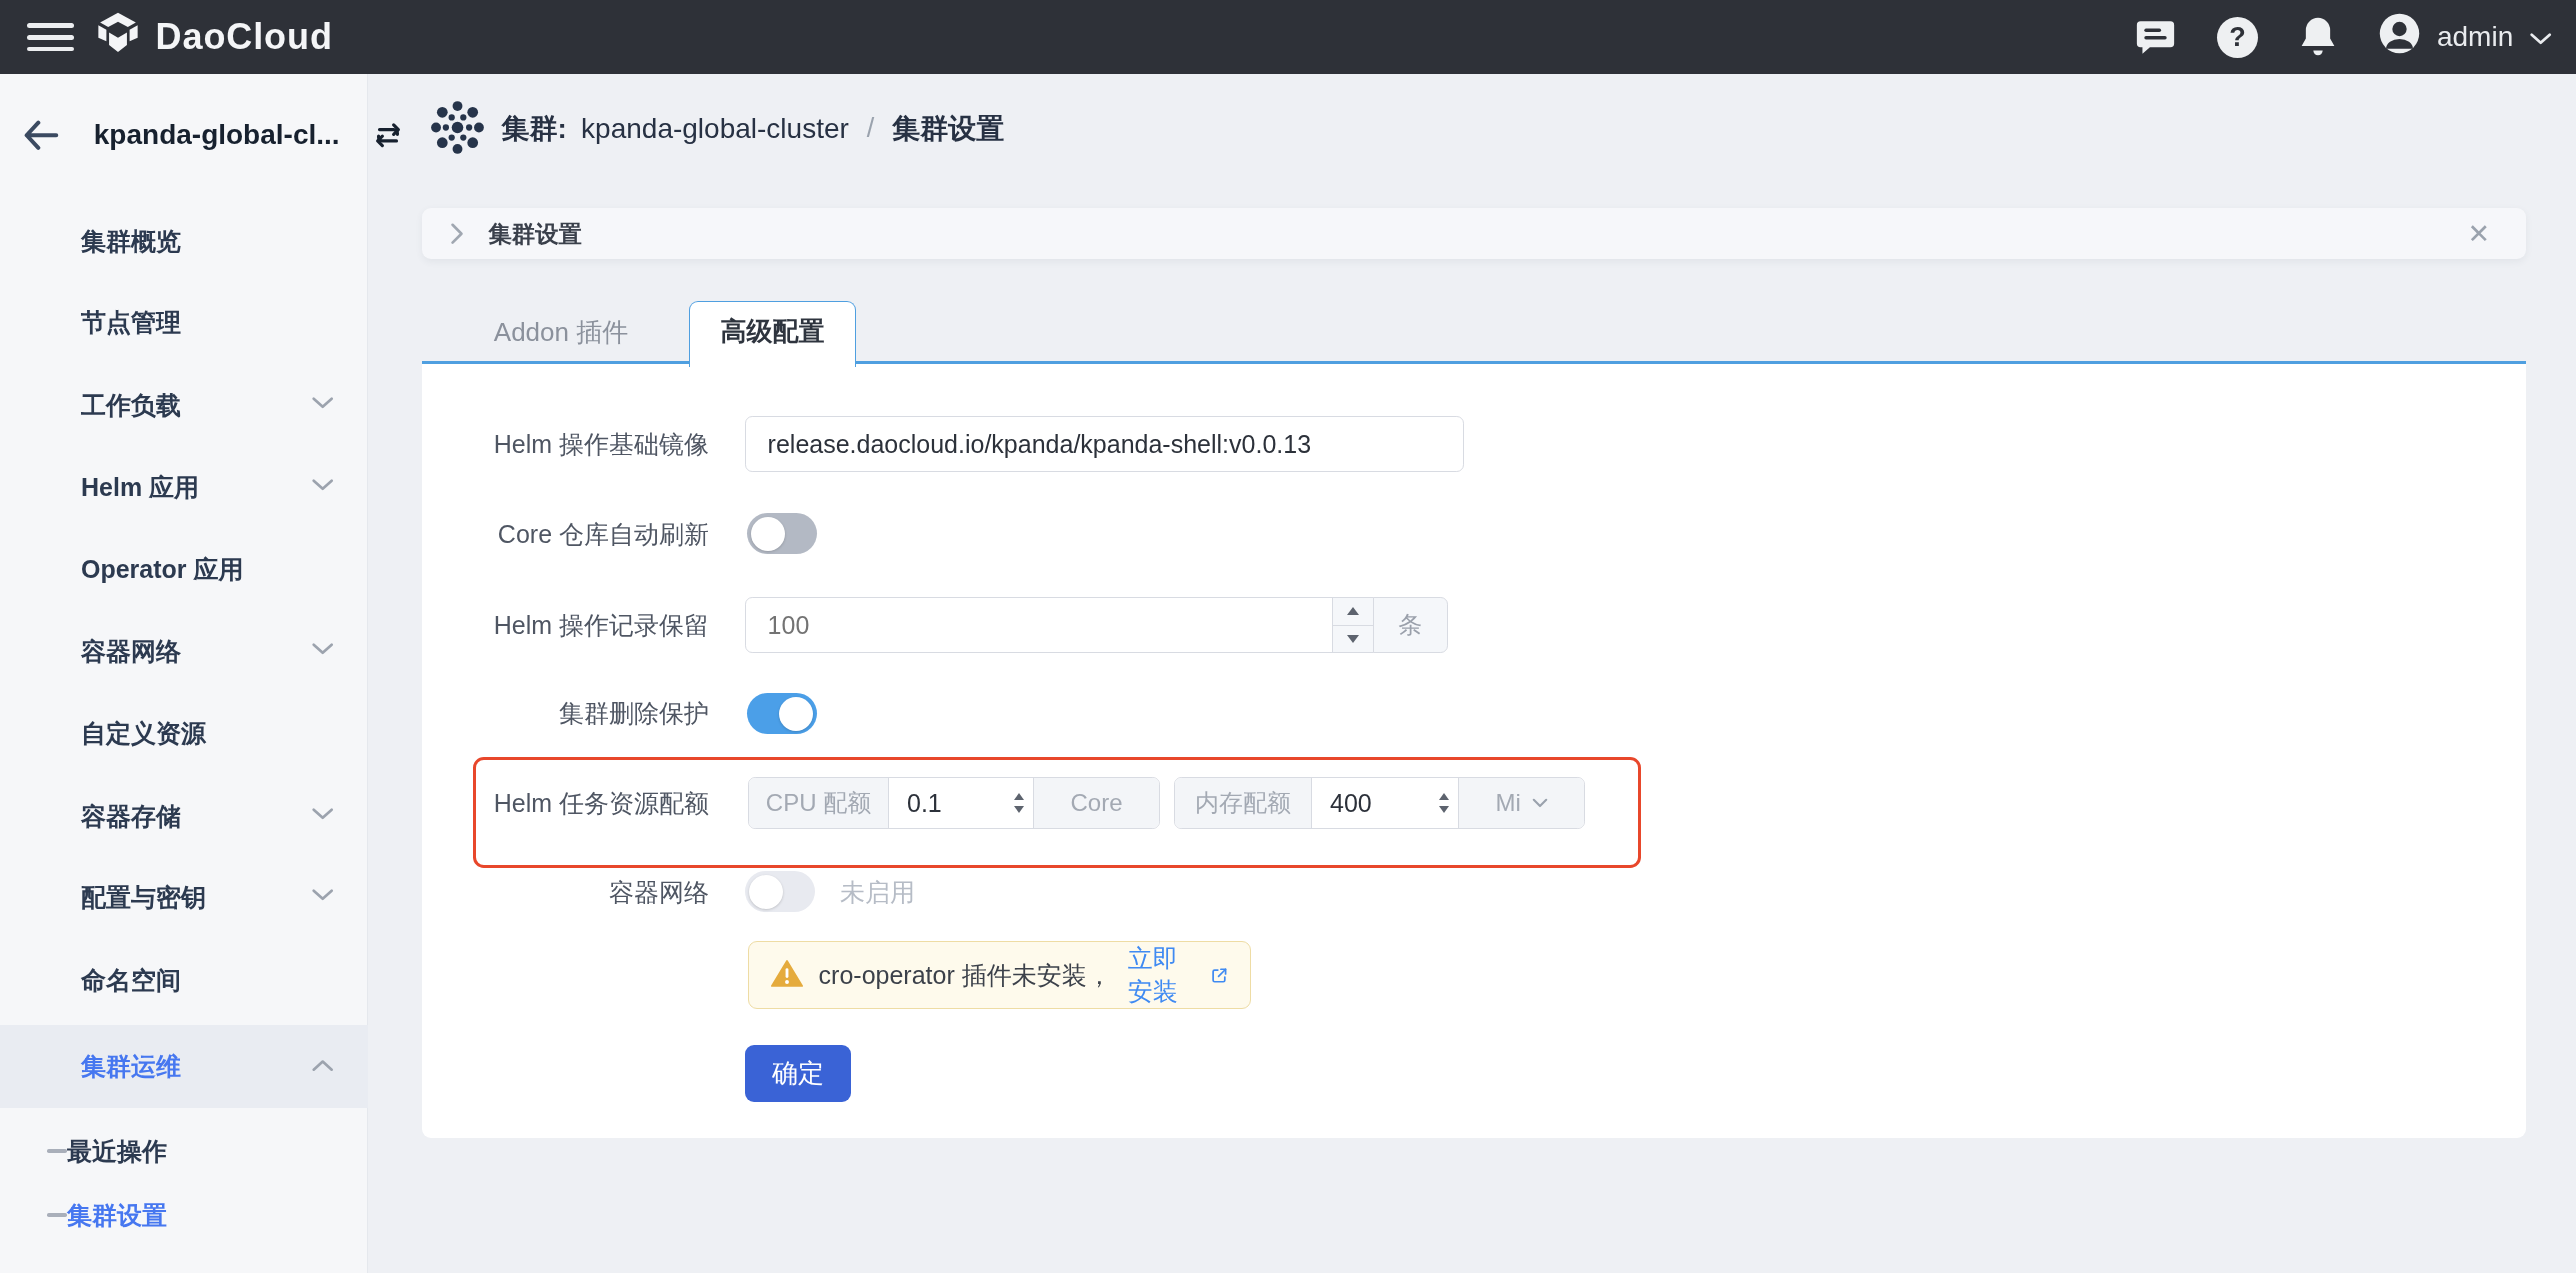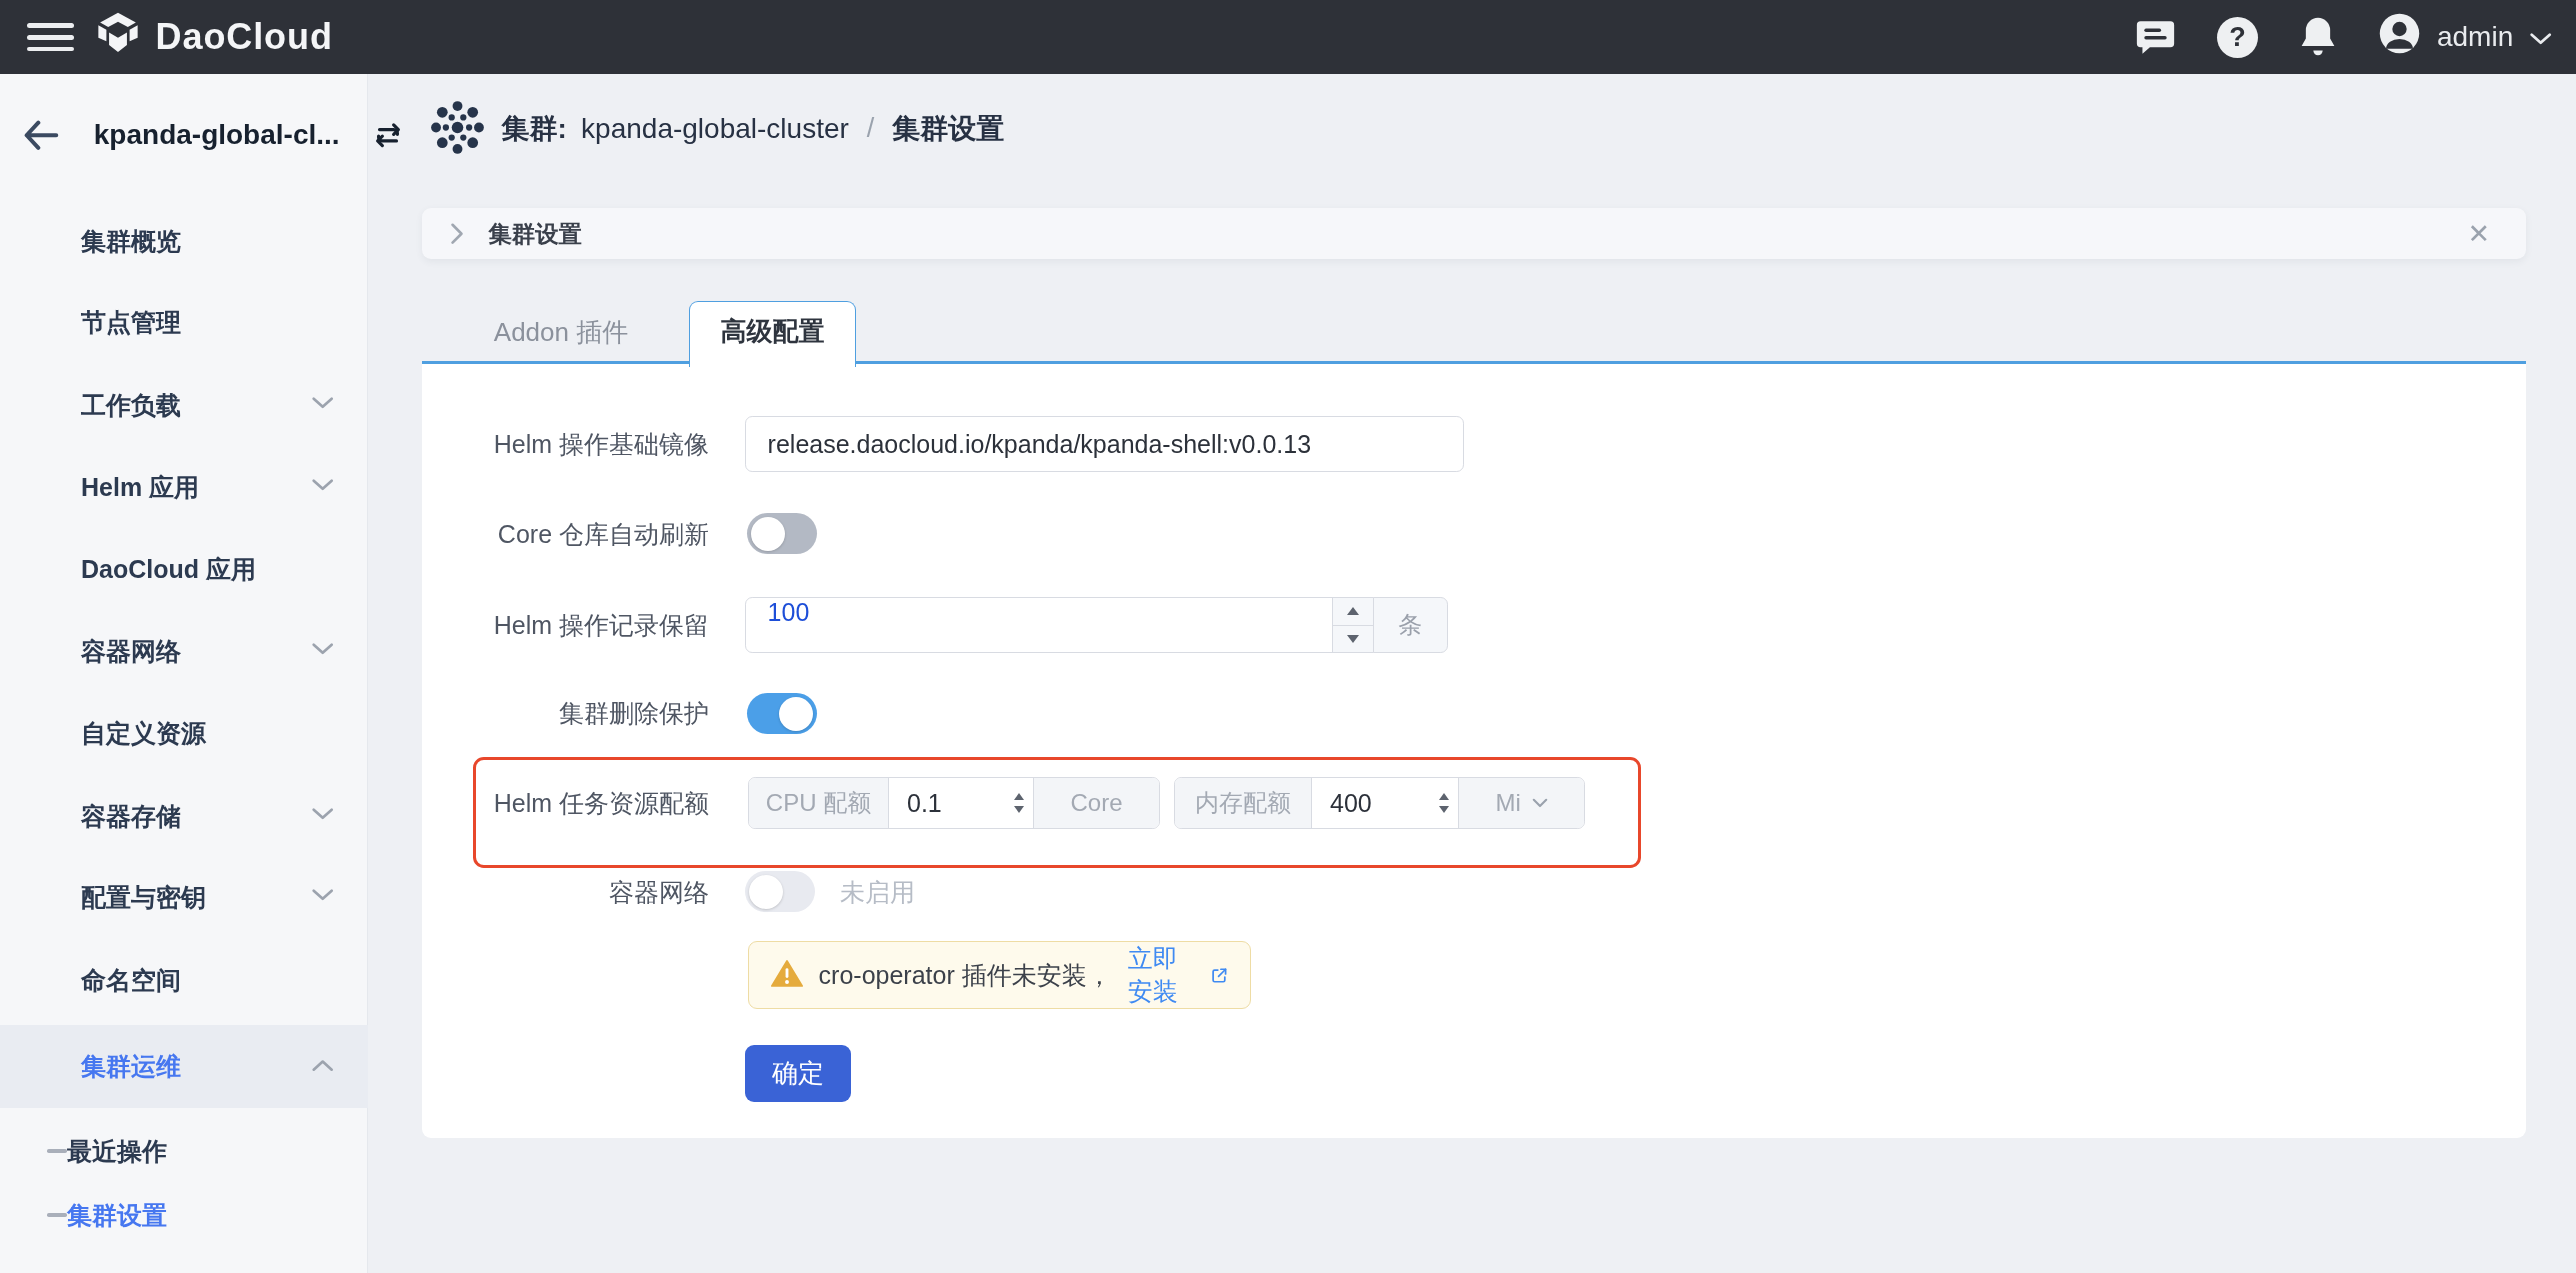--- a/index.html
+++ b/index.html
@@ -65,21 +65,21 @@
   
   .toggle { position:absolute; width:70px; height:41px; border-radius:20.7px; cursor:pointer; }
   .toggle .knob { position:absolute; top:3.6px; width:34px; height:34px; border-radius:50%; background:#fff;
                   box-shadow:0 0.9px 2.7px rgba(0,0,0,.18); }
   .toggle.off { background:#b3b9c4; } .toggle.off .knob { left:3.6px; }
   .toggle.on  { background:#4b9fe8; } .toggle.on .knob { right:3.6px; }
   .toggle.disabled { background:#e8eaf0; } .toggle.disabled .knob { left:3.6px; }
   
   .num-wrap { position:absolute; display:flex; }
   .num-box { position:relative; width:629px; height:56px; border:1.3px solid #d8dbe2; border-radius:7.2px 0 0 7.2px;
-             background:#fff; display:flex; padding-left:21.6px; font-size:25px; color:#1d4ed8; }
+             background:#fff; display:flex; align-items:center; padding-left:21.6px; font-size:25px; color:#737373; }
   .step-col { position:absolute; right:0; top:0; width:41px; height:100%; border-left:1.3px solid #d8dbe2;
               background:#f5f7fa; display:flex; flex-direction:column; }
   .step-cell { flex:1; display:flex; align-items:center; justify-content:center; cursor:pointer; }
   .step-cell + .step-cell { border-top:1.3px solid #d8dbe2; }
   .tri-up { width:0; height:0; border-left:6.3px solid transparent; border-right:6.3px solid transparent;
             border-bottom:8px solid #5d636e; }
   .tri-down { width:0; height:0; border-left:6.3px solid transparent; border-right:6.3px solid transparent;
               border-top:8px solid #5d636e; }
   .unit-box { width:75px; height:56px; margin-left:-1.3px; border:1.3px solid #d8dbe2; border-radius:0 7.2px 7.2px 0;
               background:#f5f7fa; display:flex; align-items:center; justify-content:center;
@@ -196,21 +196,21 @@
           <path d="M3 3 L13 12 L23 3" stroke="#9ca3ae" stroke-width="3" fill="none" stroke-linecap="round" stroke-linejoin="round"></path>
         </svg></span>
   </div>
   <div class="s-item" style="top:372px">
     <span class="s-label">Helm 应用</span>
     <span><svg width="23.4" height="14.4" viewBox="0 0 26 16">
           <path d="M3 3 L13 12 L23 3" stroke="#9ca3ae" stroke-width="3" fill="none" stroke-linecap="round" stroke-linejoin="round"></path>
         </svg></span>
   </div>
   <div class="s-item" style="top:454px">
-    <span class="s-label">DaoCloud 应用</span>
+    <span class="s-label">Operator 应用</span>
   </div>
   <div class="s-item" style="top:618px">
     <span class="s-label">自定义资源</span>
   </div>
   <div class="s-item" style="top:536px">
     <span class="s-label">容器网络</span>
     <span><svg width="23.4" height="14.4" viewBox="0 0 26 16">
           <path d="M3 3 L13 12 L23 3" stroke="#9ca3ae" stroke-width="3" fill="none" stroke-linecap="round" stroke-linejoin="round"></path>
         </svg></span>
   </div>

